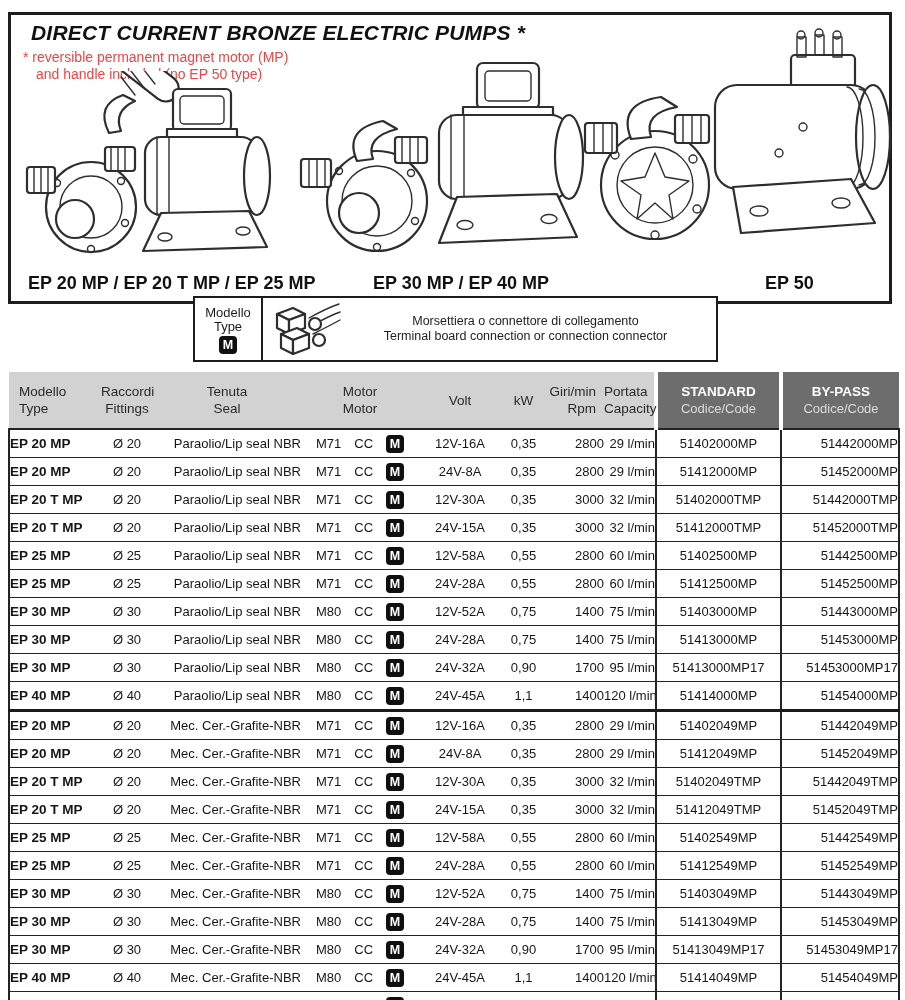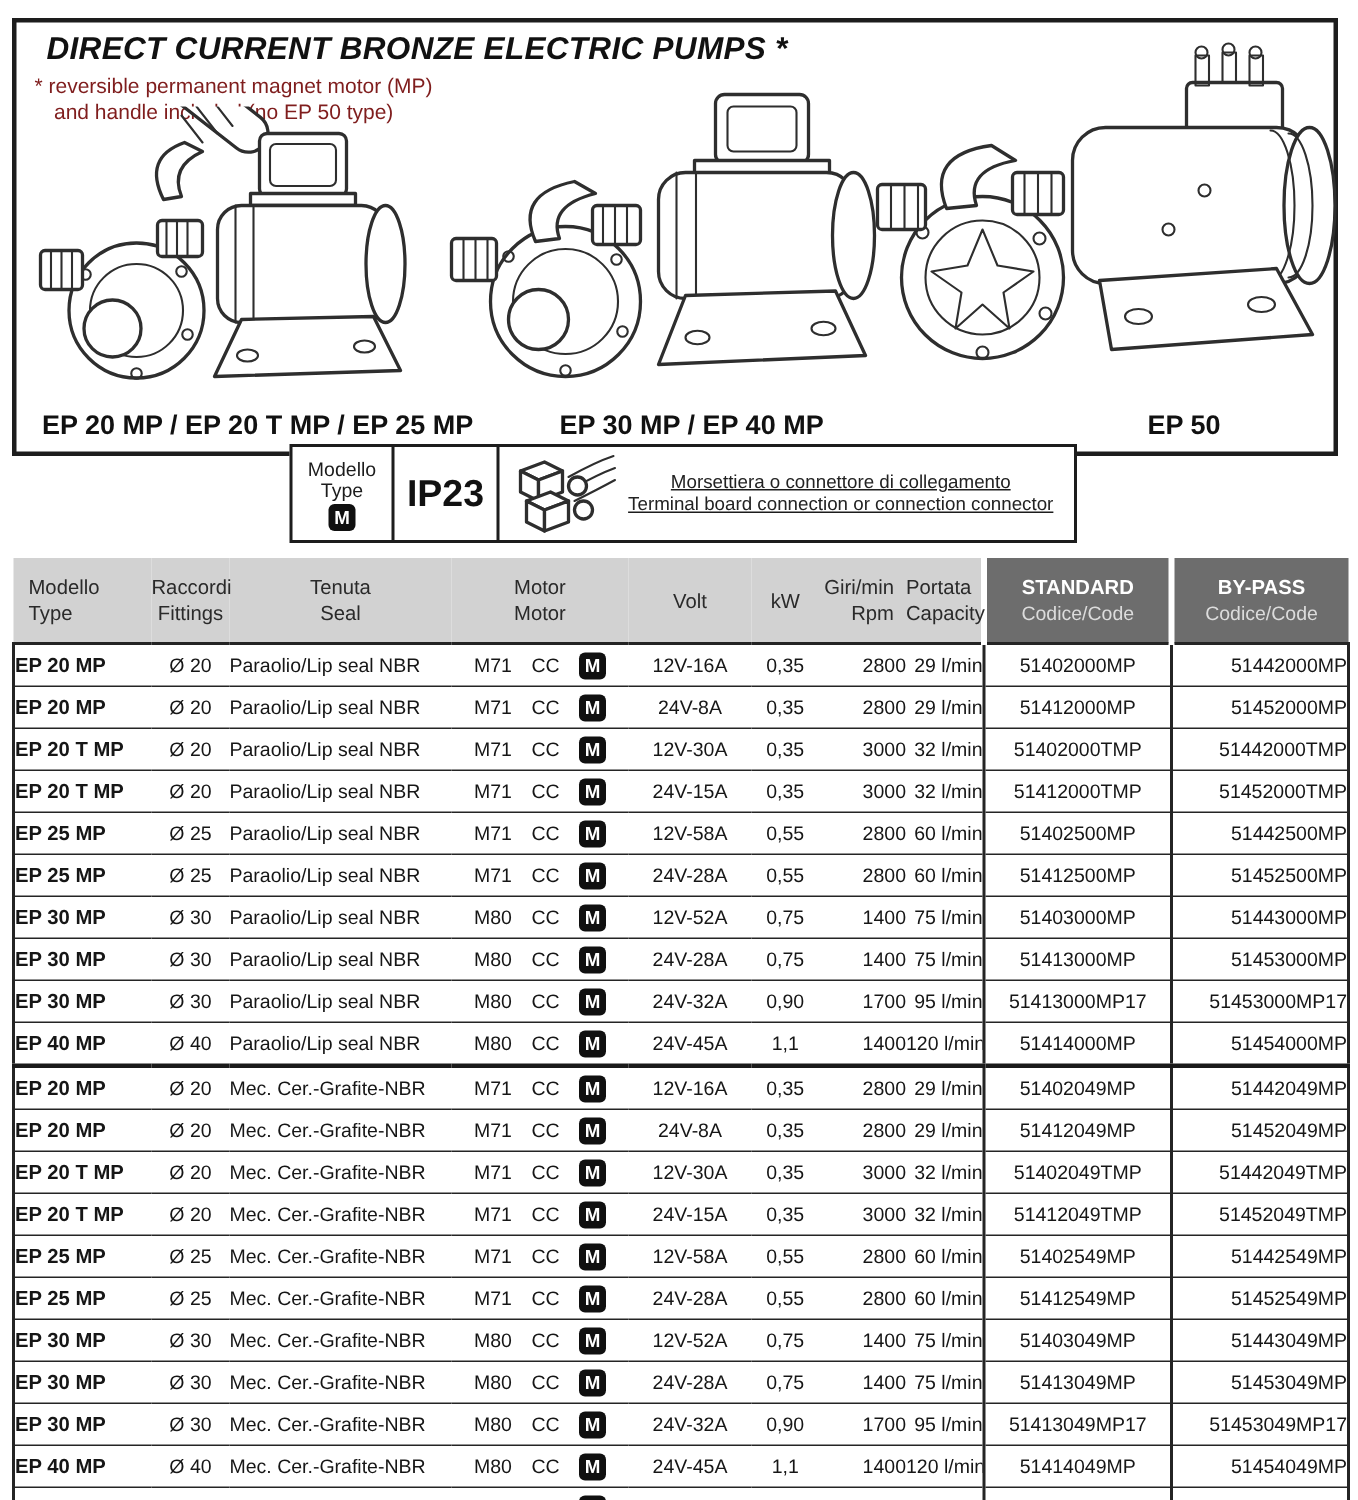--- a/index.html
+++ b/index.html
@@ -10,40 +10,40 @@
   }
   
   .top-box{
     position:absolute;left:8px;top:12px;width:884px;height:292px;
     border:3px solid #1d1d1d;box-sizing:border-box;background:#fff;
   }
   .title{
     position:absolute;left:20px;top:6px;
     font-size:21px;font-weight:bold;font-style:italic;letter-spacing:.2px;color:#111;
   }
-  .note{position:absolute;left:12px;top:34px;font-size:14px;line-height:17px;color:#7f1d1d;}
+  .note{position:absolute;left:12px;top:34px;font-size:14px;line-height:17px;color:#ef4444;}
   .note .l2{padding-left:13px;}
   .pump-caption{
     position:absolute;top:258px;font-size:18px;font-weight:bold;color:#111;white-space:nowrap;
   }
   .cap-a{left:17px;} .cap-b{left:362px;} .cap-c{left:754px;}
   .pump{position:absolute;}
   .pump-a{left:14px;top:56px;}
   .pump-b{left:288px;top:40px;}
   .pump-c{left:572px;top:12px;}
   
   .info-box{
     position:absolute;left:182px;top:281px;width:525px;height:66px;
     border:2.5px solid #1d1d1d;box-sizing:border-box;background:#fff;
     display:flex;align-items:stretch;
   }
   .info-cell{display:flex;flex-direction:column;align-items:center;justify-content:center;box-sizing:border-box;}
   .ic-1{width:68px;border-right:2px solid #1d1d1d;font-size:13px;line-height:14px;padding-top:2px;}
   .ic-2{width:70px;border-right:2px solid #1d1d1d;font-size:25px;font-weight:bold;color:#111;}
-  .ic-3{flex:1;flex-direction:row;justify-content:flex-start;padding:12px 6px;text-decoration:underline;}
+  .ic-3{flex:1;flex-direction:row;justify-content:flex-start;padding:12px 6px;}
   .ic-3 .txt{flex:1;text-align:center;font-size:12.5px;line-height:15px;color:#222;}
   .m-badge{
     display:inline-block;width:18px;height:18px;border-radius:4px;background:#101010;color:#fff;
     font-size:12.5px;font-weight:bold;text-align:center;line-height:18px;margin-top:2px;
   }
   
   table.spec{
     position:absolute;left:8px;top:372px;width:890px;border-collapse:collapse;table-layout:fixed;
     font-size:13px;
   }
@@ -61,21 +61,21 @@
   .spec tbody td{
     height:27px;padding:0;border-top:1.5px solid #242424;background:#fff;white-space:nowrap;
     overflow:hidden;color:#161616;
   }
   .spec tbody tr:first-child td{border-top:2.5px solid #242424;}
   .spec tbody tr.section-start td{border-top:3px solid #1a1a1a;}
   .spec tbody tr:last-child td{border-bottom:3px solid #1a1a1a;}
   .spec tbody td:first-child{border-left:2.5px solid #242424;}
   td.c-model{font-weight:bold;padding-left:9px;font-size:13.5px;margin-top:34px;}
   td.c-fit{text-align:center;}
-  td.c-seal{text-align:left;}
+  td.c-seal{text-align:right;}
   td.c-motor .mwrap{display:flex;align-items:center;justify-content:center;gap:13px;}
   td.c-volt{text-align:center;}
   td.c-kw{text-align:center;}
   td.c-rpm{text-align:right;padding-right:7px;}
   td.c-cap{text-align:right;padding-right:4px;margin-left:23px;}
   td.c-std,td.c-byp{text-align:center;border-left:2.5px solid #242424;}
   td.c-byp{border-right:2.5px solid #242424;text-align:right;}
   td .m-badge{margin-top:0;vertical-align:middle;}
   
   .art{stroke:#2e2e2e;fill:#ffffff;stroke-width:2.2;stroke-linejoin:round;stroke-linecap:round;}
@@ -180,23 +180,20 @@
   <div class="pump-caption cap-a">EP 20 MP / EP 20 T MP / EP 25 MP</div>
   <div class="pump-caption cap-b">EP 30 MP / EP 40 MP</div>
   <div class="pump-caption cap-c">EP 50</div>
 
   <div class="info-box">
     <div class="info-cell ic-1">
       <span>Modello</span>
       <span>Type</span>
       <span class="m-badge">M</span>
     </div>
-    <div class="info-cell ic-2">
-      <span>IP23</span>
-    </div>
     <div class="info-cell ic-3">
       <svg width="72" height="58" viewBox="0 0 72 58">
         <g class="art" stroke-width="1.8">
           <path class="art-thin" d="M40 18 Q58 8 70 4 M42 26 Q60 16 71 12 M44 34 Q60 26 71 20"></path>
           <polygon points="8,14 24,8 36,14 20,20"></polygon>
           <polygon points="8,14 20,20 20,34 8,28"></polygon>
           <polygon points="20,20 36,14 36,28 20,34"></polygon>
           <polygon points="12,34 28,28 40,34 24,40"></polygon>
           <polygon points="12,34 24,40 24,54 12,48"></polygon>
           <polygon points="24,40 40,34 40,48 24,54"></polygon>

